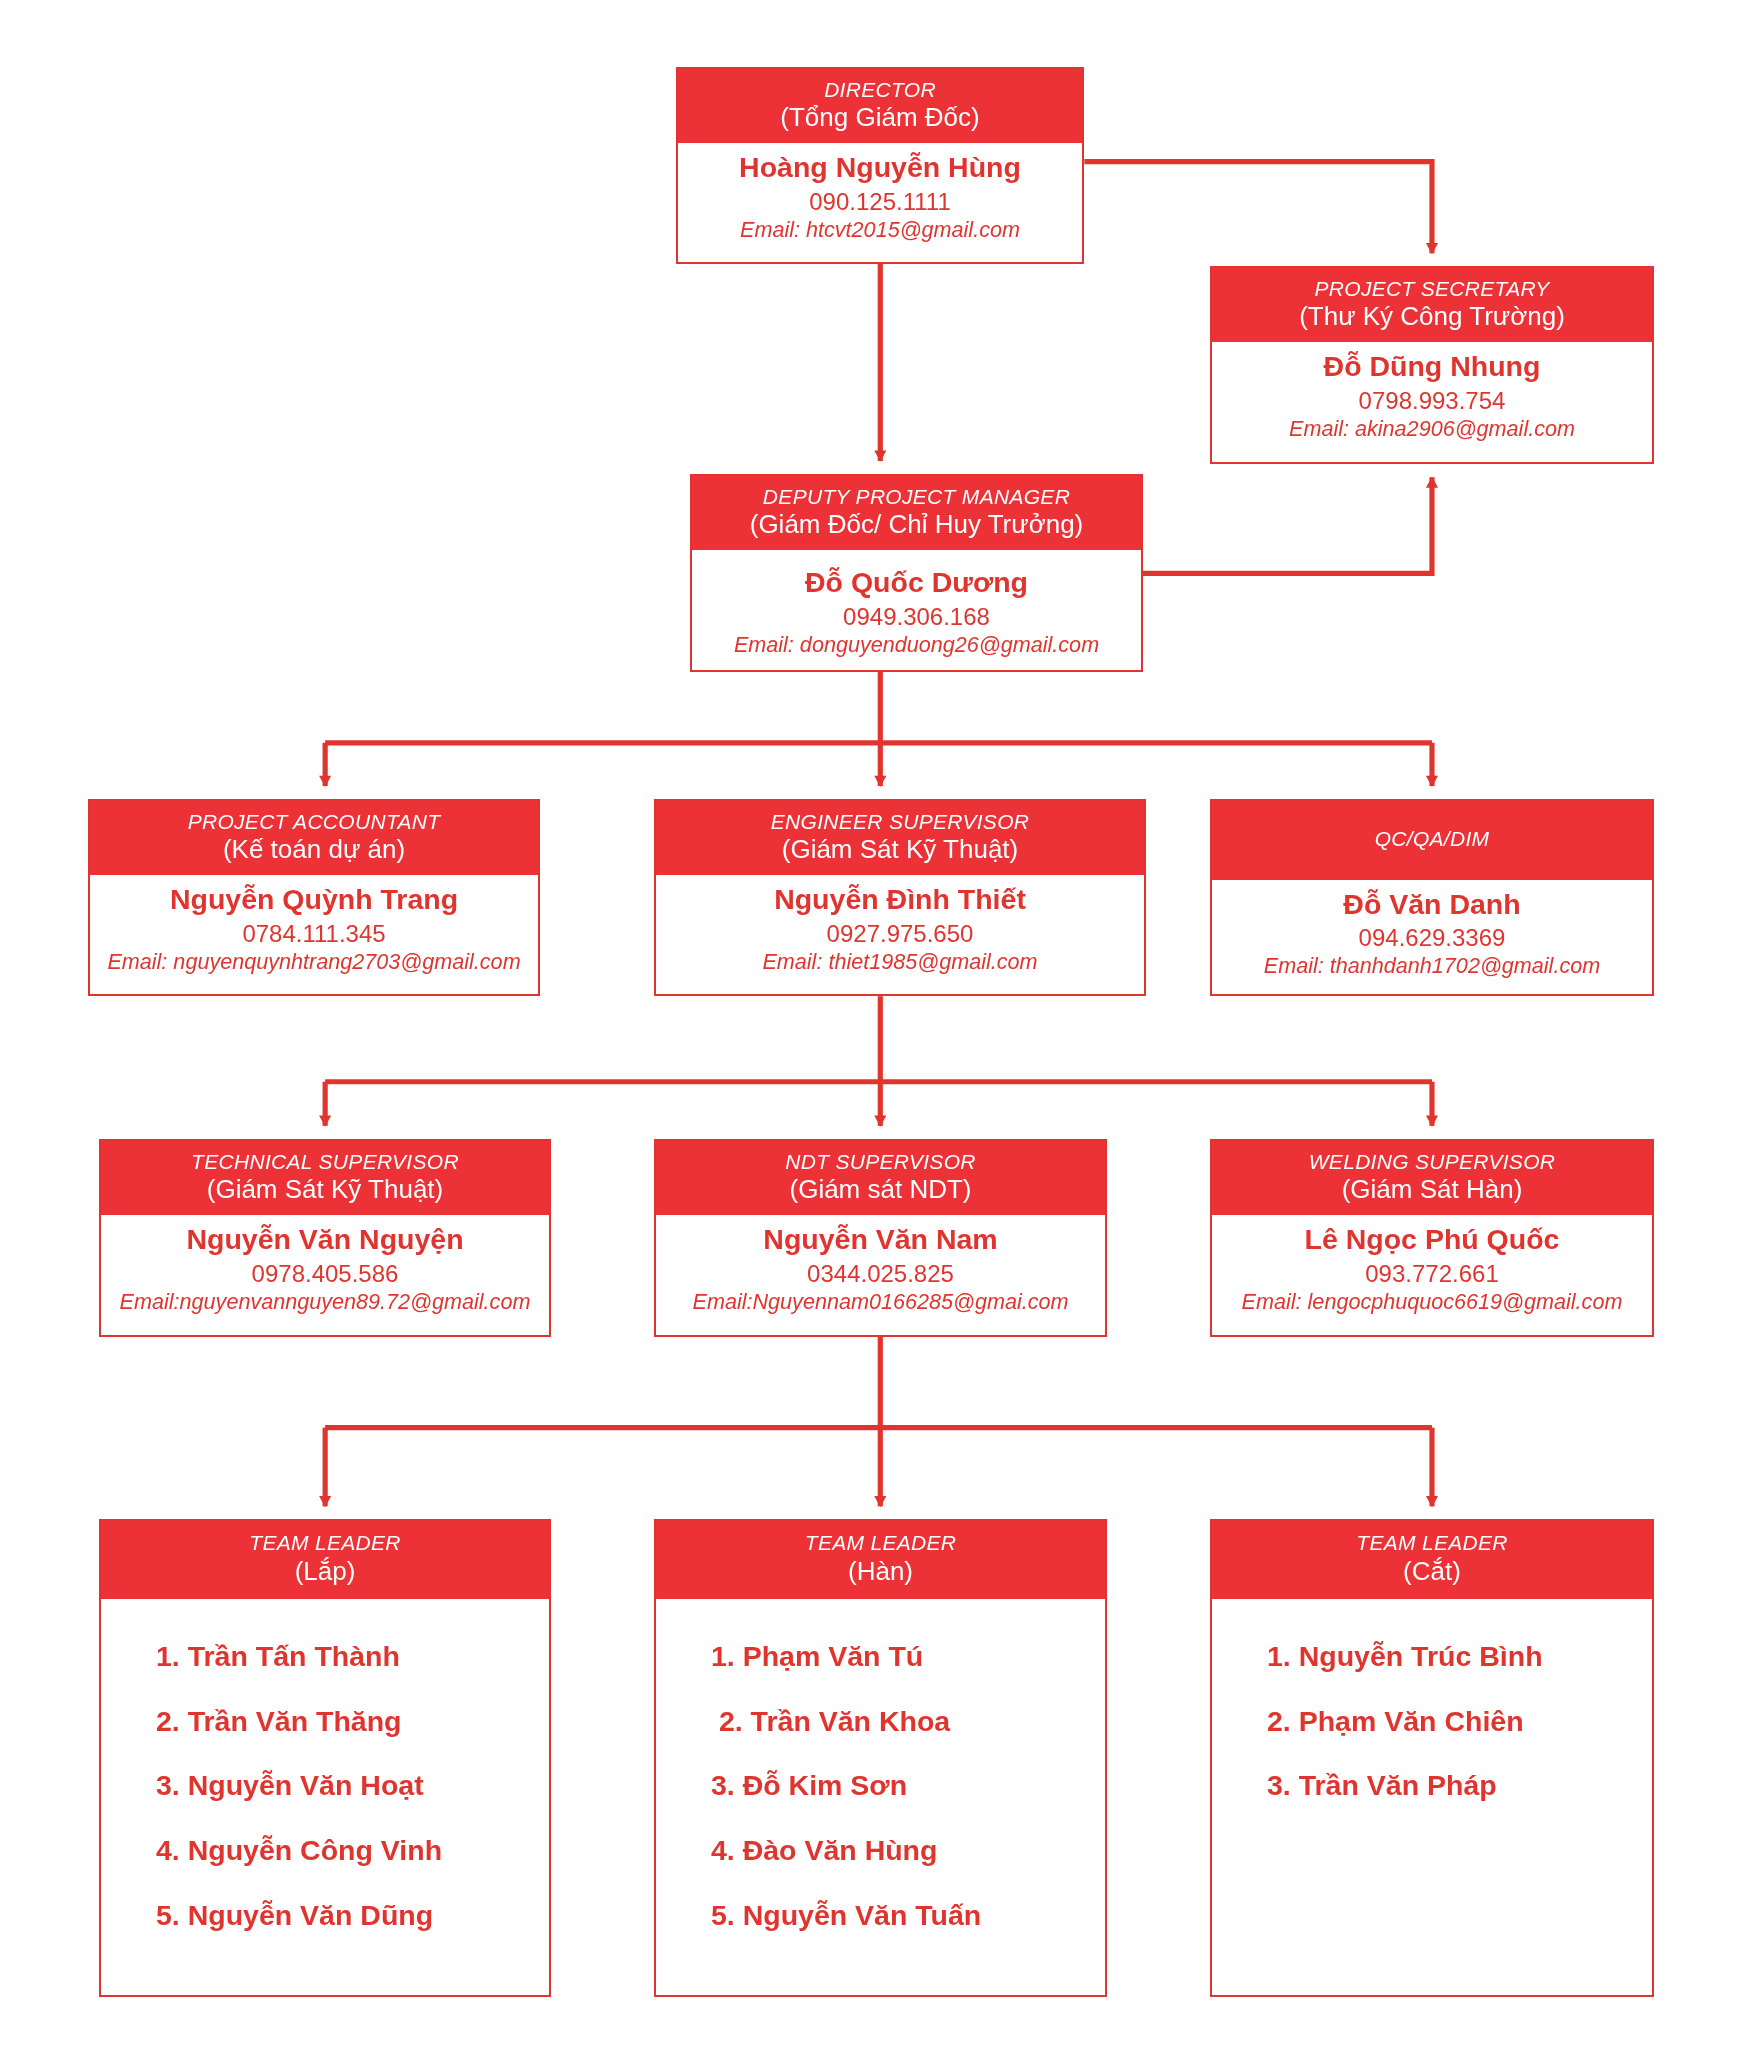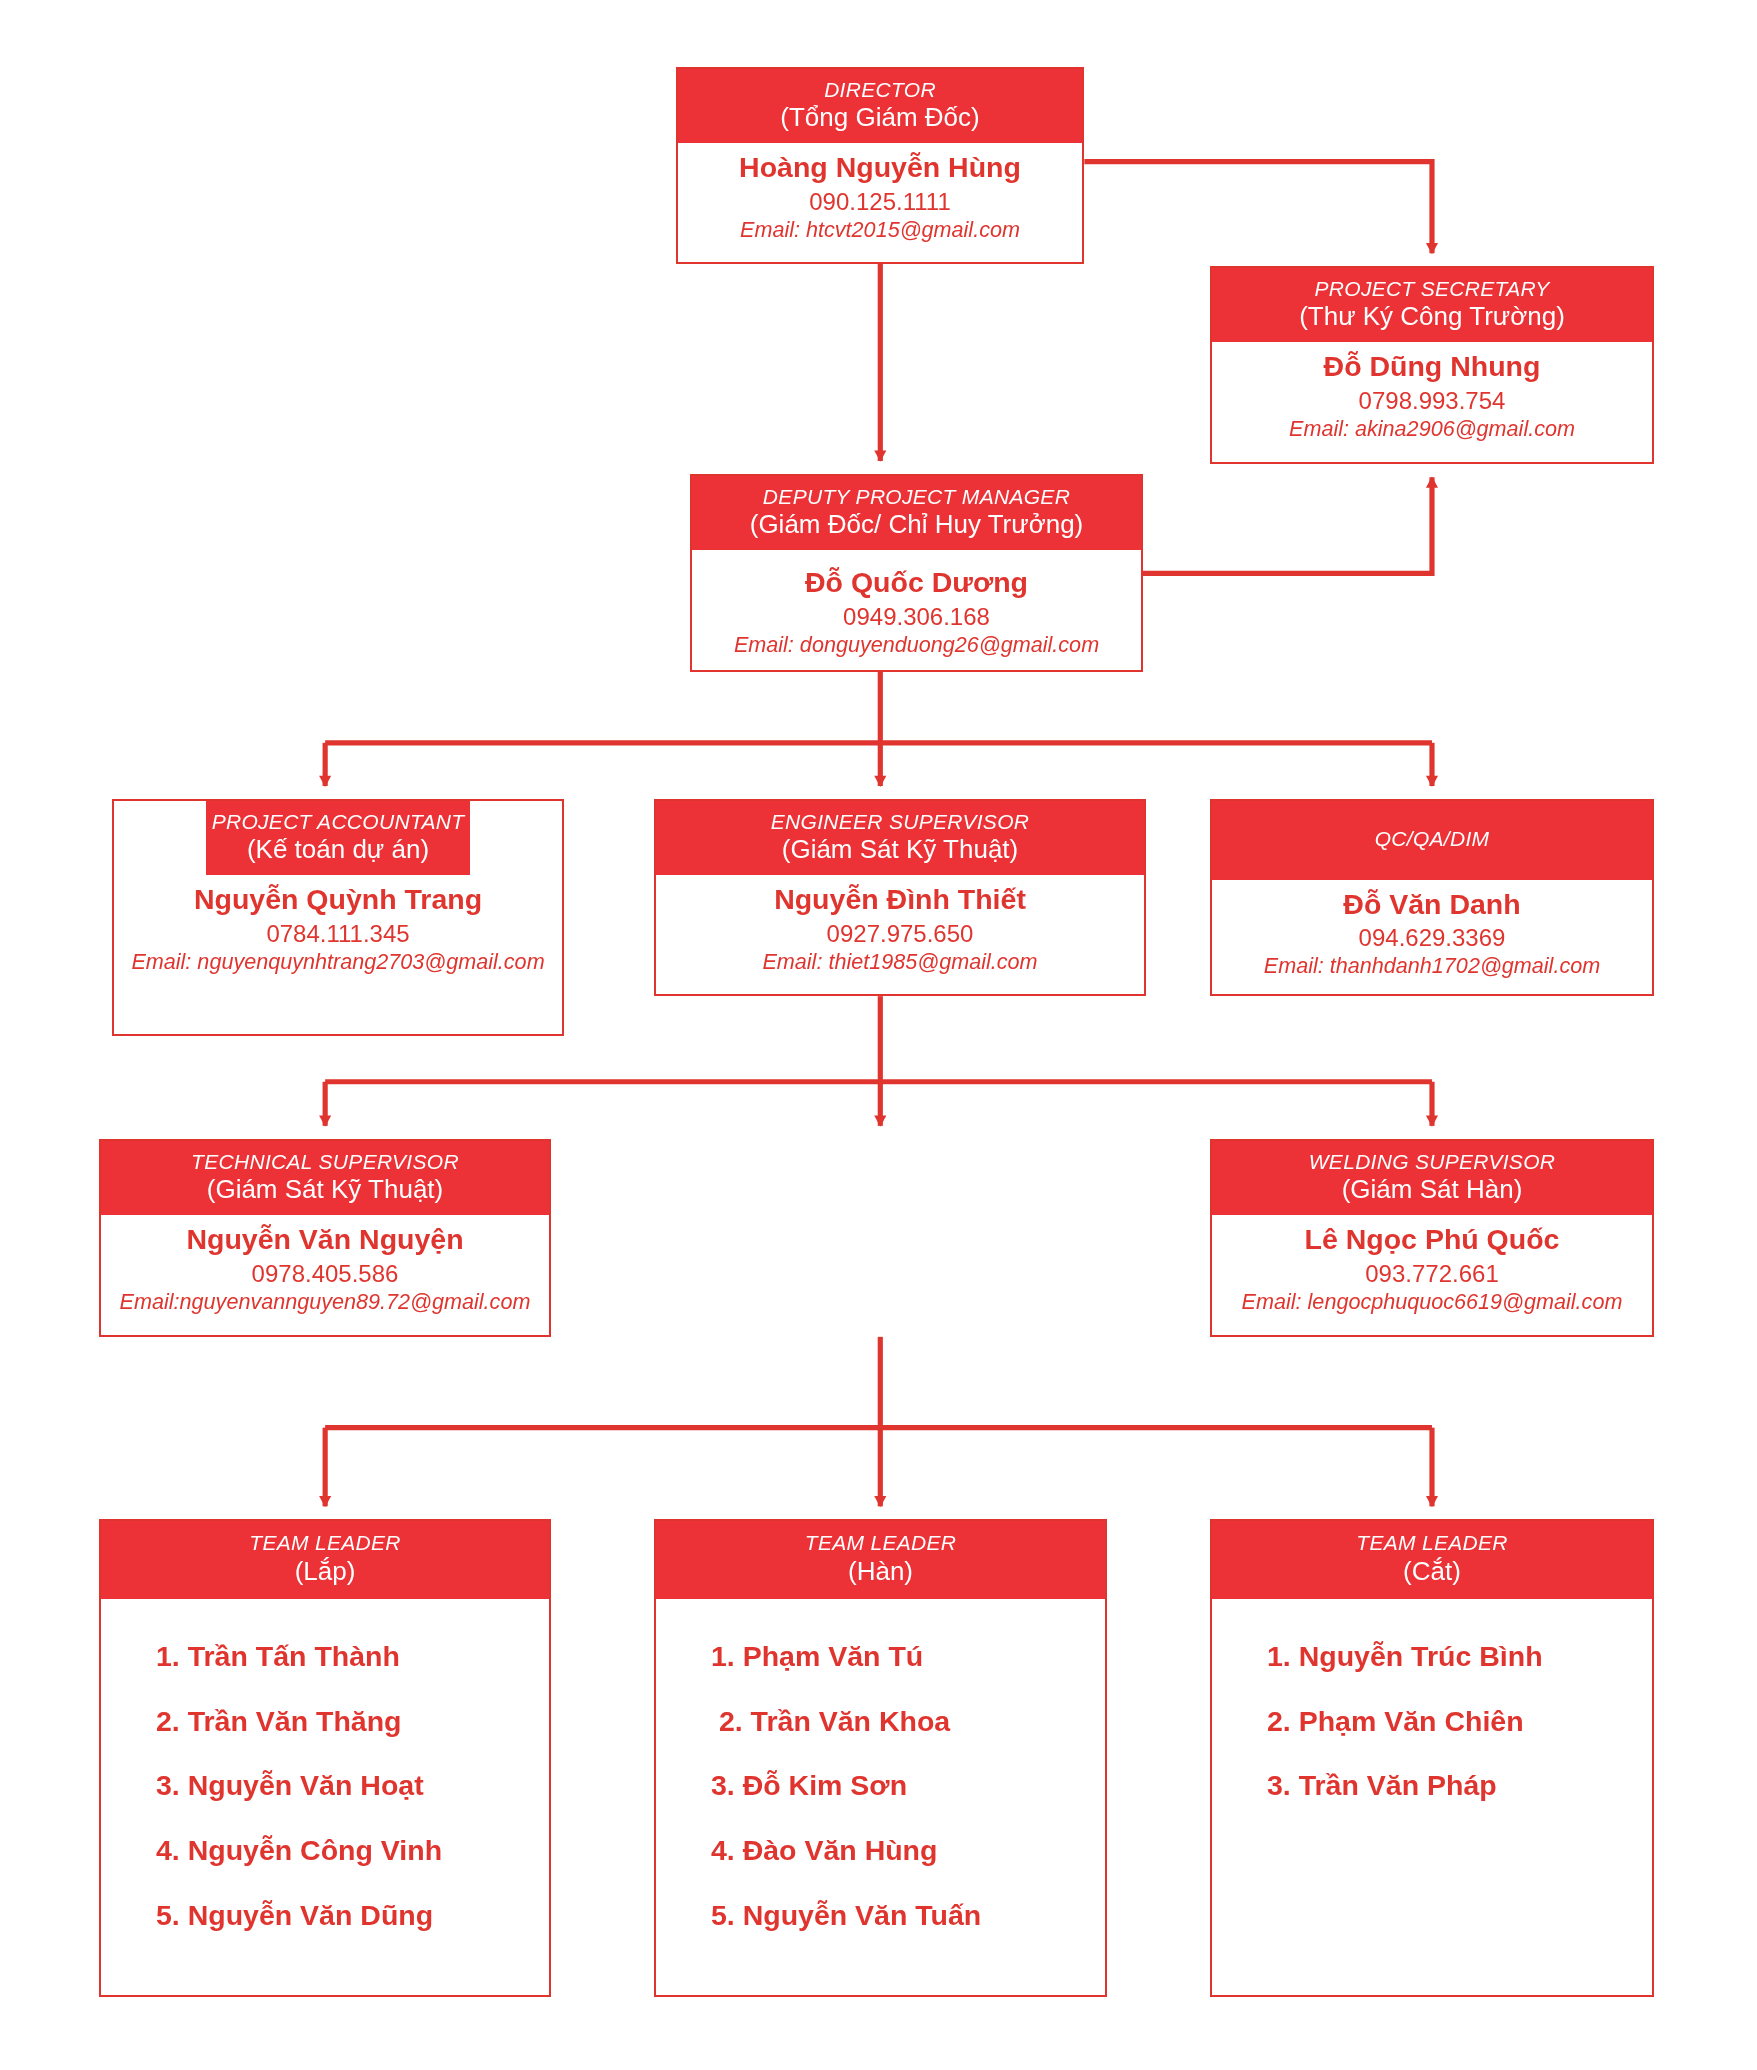--- a/index.html
+++ b/index.html
@@ -88,21 +88,21 @@
     font-size: 28.5px;
     padding: 0 0 0 55px;
     margin-bottom: 30px;
     white-space: pre;
   }
 
   
   #n-director      { left: 676px;  top: 67px;   width: 408px; height: 197px; }
   #n-secretary     { left: 1210px; top: 266px;  width: 444px; height: 198px; }
   #n-deputy        { left: 690px;  top: 474px;  width: 453px; height: 198px; gap: 8px; }
-  #n-accountant    { left: 112px;  top: 799px;  width: 452px; height: 237px; align-items: center; }
+  #n-accountant    { left: 88px;  top: 799px;  width: 452px; height: 197px; }
   #n-engineer      { left: 654px;  top: 799px;  width: 492px; height: 197px; }
   #n-qc            { left: 1210px; top: 799px;  width: 444px; height: 197px; }
   #n-technical     { left: 99px;  top: 1139px; width: 452px; height: 198px; }
   #n-ndt           { left: 654px;  top: 1139px; width: 453px; height: 198px; }
   #n-welding       { left: 1210px; top: 1139px; width: 444px; height: 198px; justify-content: center; }
   #n-team-lap      { left: 99px;  top: 1519px; width: 452px; height: 478px; }
   #n-team-han      { left: 654px;  top: 1519px; width: 453px; height: 478px; }
   #n-team-cat      { left: 1210px; top: 1519px; width: 444px; height: 478px; }
 </style>
 </head>
@@ -224,20 +224,31 @@
       <span class="title">TECHNICAL SUPERVISOR</span>
       <span class="subtitle">(Giám Sát Kỹ Thuật)</span>
     </div>
     <div class="node-body">
       <span class="person-name">Nguyễn Văn Nguyện</span>
       <span class="person-phone">0978.405.586</span>
       <span class="person-email">Email:nguyenvannguyen89.72@gmail.com</span>
     </div>
   </div>
 
+  <div class="node" id="n-ndt">
+    <div class="node-header">
+      <span class="title">NDT SUPERVISOR</span>
+      <span class="subtitle">(Giám sát NDT)</span>
+    </div>
+    <div class="node-body">
+      <span class="person-name">Nguyễn Văn Nam</span>
+      <span class="person-phone">0344.025.825</span>
+      <span class="person-email">Email:Nguyennam0166285@gmai.com</span>
+    </div>
+  </div>
 
   <div class="node" id="n-welding">
     <div class="node-header">
       <span class="title">WELDING SUPERVISOR</span>
       <span class="subtitle">(Giám Sát Hàn)</span>
     </div>
     <div class="node-body">
       <span class="person-name">Lê Ngọc Phú Quốc</span>
       <span class="person-phone">093.772.661</span>
       <span class="person-email">Email: lengocphuquoc6619@gmail.com</span>

